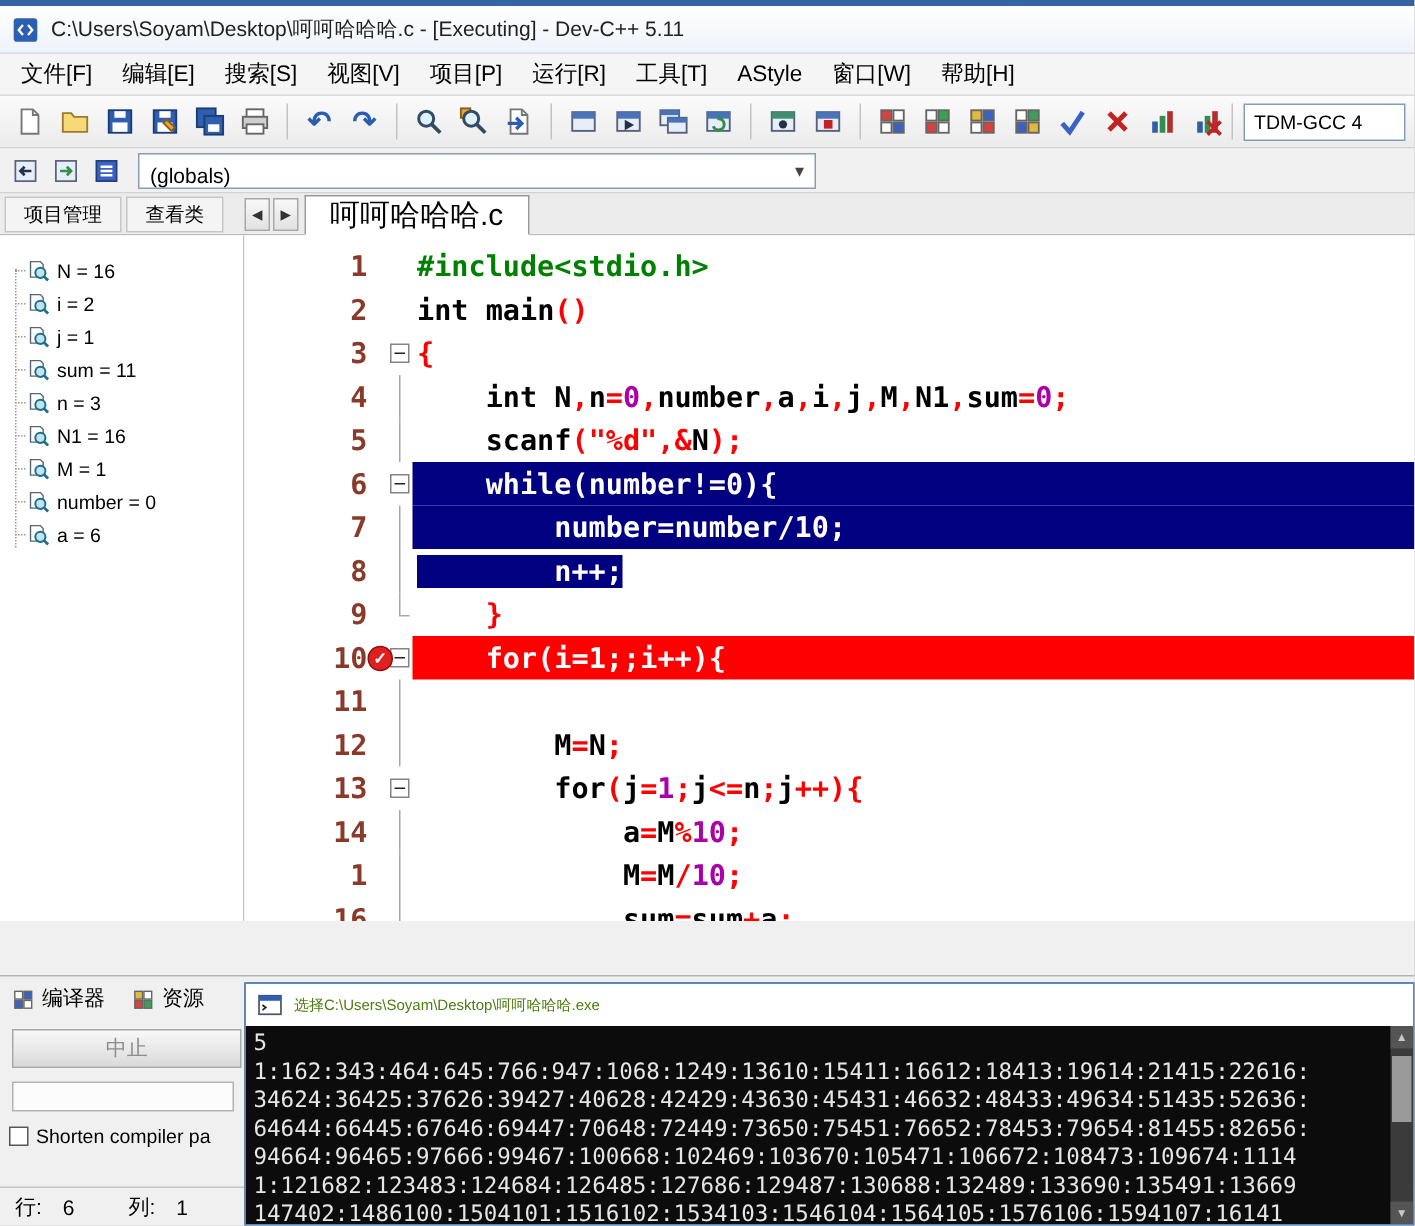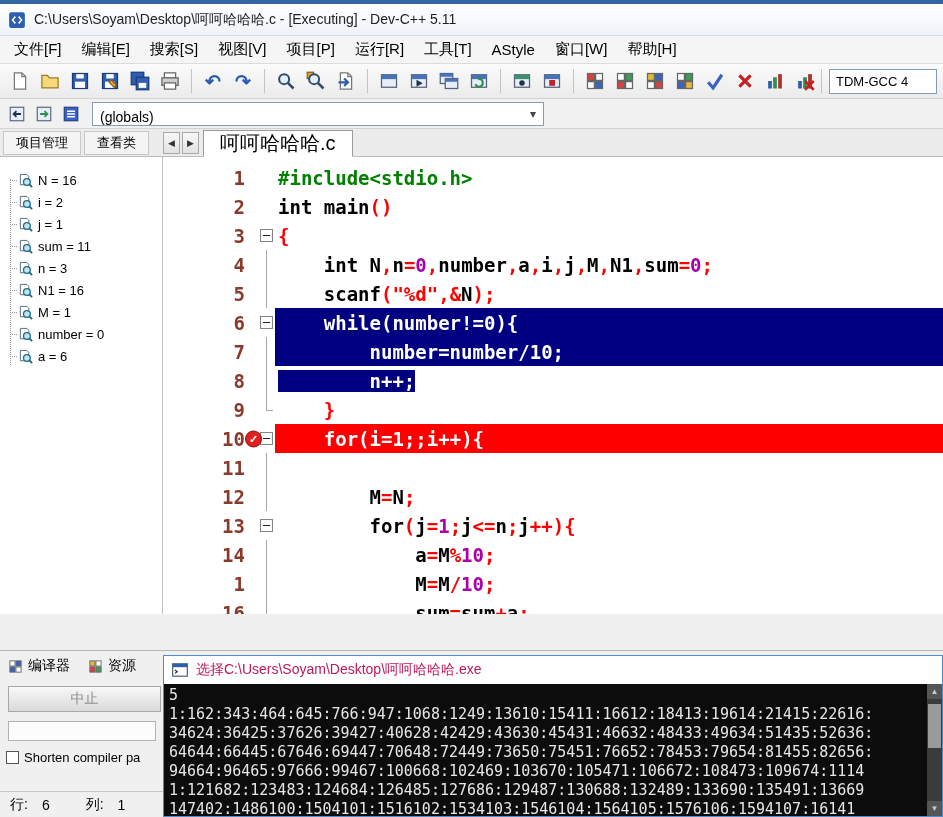--- a/index.html
+++ b/index.html
@@ -91,22 +91,22 @@
   .shorten { display: flex; align-items: center; gap: 5px; margin: 9px 0 0 6px; font-size: 13px; white-space: nowrap;
              overflow: hidden; width: 158px; }
   .cb { width: 13px; height: 13px; border: 1px solid #555; background: #fff; flex: none; }
   .statusbar { position: absolute; left: 0; bottom: 0; right: 0; height: 26px; border-top: 1px solid #c6c6c6;
                display: flex; align-items: center; font-size: 14px; padding-left: 10px; background: #f0f0f0; }
   .slabel { margin-right: 14px; }
   .svalue { margin-right: 36px; }
 
   .console { position: absolute; left: 163px; top: 655px; width: 780px; height: 162px; border: 1px solid #4f8cc9;
              background: #0c0c0c; z-index: 5; display: flex; flex-direction: column; }
-  .ctitle { height: 28px; background: #fff; display: flex; align-items: center; gap: 7px; padding: 0 7px; font-size: 14px;
-            flex: none; color: #be185d; }
+  .ctitle { height: 28px; background: #fff; display: flex; align-items: center; gap: 7px; padding: 0 7px; font-size: 10px;
+            flex: none; color: #4d7c0f; }
   .cbody { flex: 1; position: relative; overflow: hidden; font-family: "DejaVu Sans Mono", monospace; font-size: 15px;
            color: var(--c-cons); line-height: 19px; padding: 2px 20px 0 5px; }
   .cline { white-space: pre; overflow: hidden; }
   .cscroll { position: absolute; right: 0; top: 28px; bottom: 0; width: 15px; background: #3b3b3b; z-index: 6;
              display: flex; flex-direction: column; }
   .csarrow { height: 15px; background: #555; color: #c8c8c8; font-size: 8px; display: flex; align-items: center;
              justify-content: center; flex: none; }
   .cstrack { flex: 1; position: relative; }
   .cthumb { position: absolute; left: 1px; right: 1px; top: 5px; height: 44px; background: #9a9a9a; }
 </style>

